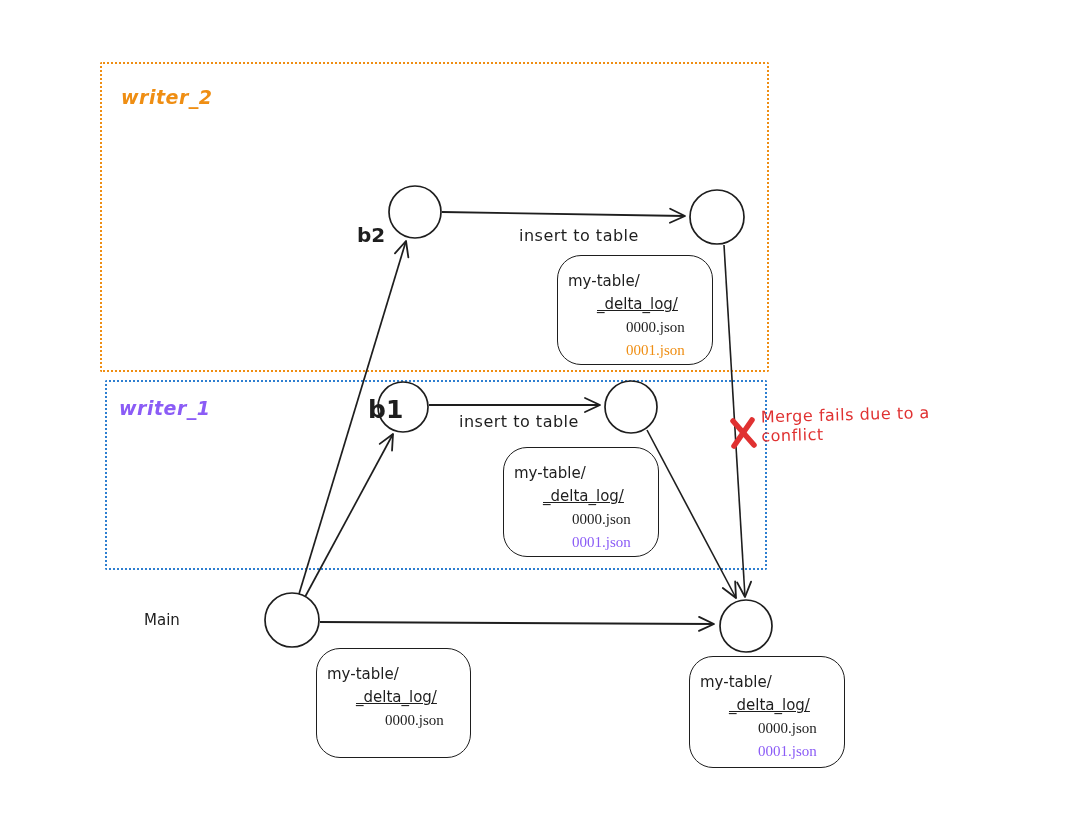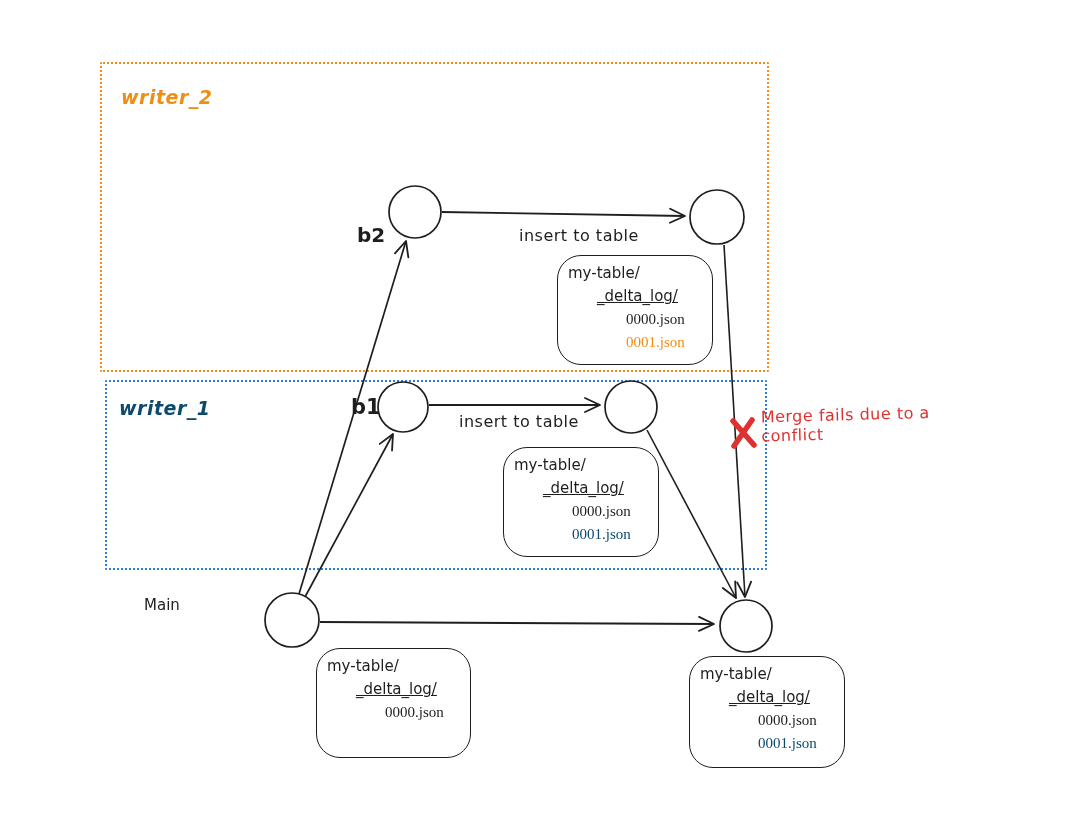--- a/index.html
+++ b/index.html
@@ -10,32 +10,32 @@
     font-family:"DejaVu Sans", sans-serif;
     color:#1e1e1e;
     overflow:hidden;
   }
   
   .region{position:absolute;border-width:2px;border-style:dotted;border-radius:2px;}
   .region-w2{left:100px;top:62px;width:665px;height:306px;border-color:#ef8e13;}
   .region-w1{left:105px;top:380px;width:658px;height:186px;border-color:#2e7fd0;}
   .region-label{position:absolute;font-size:19px;font-weight:700;letter-spacing:0.5px;font-style:italic;}
   .orange-text{color:#ef8e13;}
-  .blue-text{color:#0c4a6e;}
+  .blue-text{color:#8b5cf6;}
   .red-text{color:#e03131;}
   
   .node-label{position:absolute;font-size:20px;font-weight:700;}
   .small-label{position:absolute;font-size:15px;}
   .annot{position:absolute;font-size:16px;letter-spacing:0.5px;}
   
   .filebox{
     position:absolute;
     border:1.7px solid #1e1e1e;
     border-radius:24px;
-    padding:6px 8px 6px 8px;
+    padding:14px 8px 6px 8px;
     box-sizing:border-box;
     font-size:15px;
     line-height:23px;
     background:#ffffff;
   }
   .filebox .ind0{padding-left:2px;}
   .filebox .ind1{padding-left:31px;text-decoration:underline;}
   .filebox .ind2{padding-left:60px;font-family:Liberation Serif, serif;}
   svg{position:absolute;left:0;top:0;}
 </style>
@@ -74,22 +74,22 @@
     <g>
       <line x1="733" y1="421" x2="754" y2="445" stroke="#e03131" stroke-width="5.5" stroke-linecap="round"></line>
       <line x1="752" y1="420" x2="734" y2="446" stroke="#e03131" stroke-width="5.5" stroke-linecap="round"></line>
     </g>
   </svg>
 
   <div class="region-label orange-text" style="left:121px;top:86px;">writer_2</div>
   <div class="region-label blue-text" style="left:119px;top:397px;">writer_1</div>
 
   <div class="node-label" style="left:357px;top:199px;margin-top:24px;">b2</div>
-  <div class="node-label" style="left:351px;top:395px;font-size:21px;">b1</div>
-  <div class="small-label" style="left:144px;top:596px;">Main</div>
+  <div class="node-label" style="left:368px;top:395px;font-size:25px;">b1</div>
+  <div class="small-label" style="left:144px;top:611px;">Main</div>
 
   <div class="annot" style="left:519px;top:226px;">insert to table</div>
   <div class="annot" style="left:459px;top:412px;">insert to table</div>
   <div class="annot red-text" style="left:761px;top:405px;transform:rotate(-1.5deg);">Merge fails due to a conflict</div>
 
   <div class="filebox" style="left:557px;top:255px;width:156px;height:110px;">
     <div class="ind0">my-table/</div>
     <div class="ind1">_delta_log/</div>
     <div class="ind2">0000.json</div>
     <div class="ind2 orange-text">0001.json</div>

